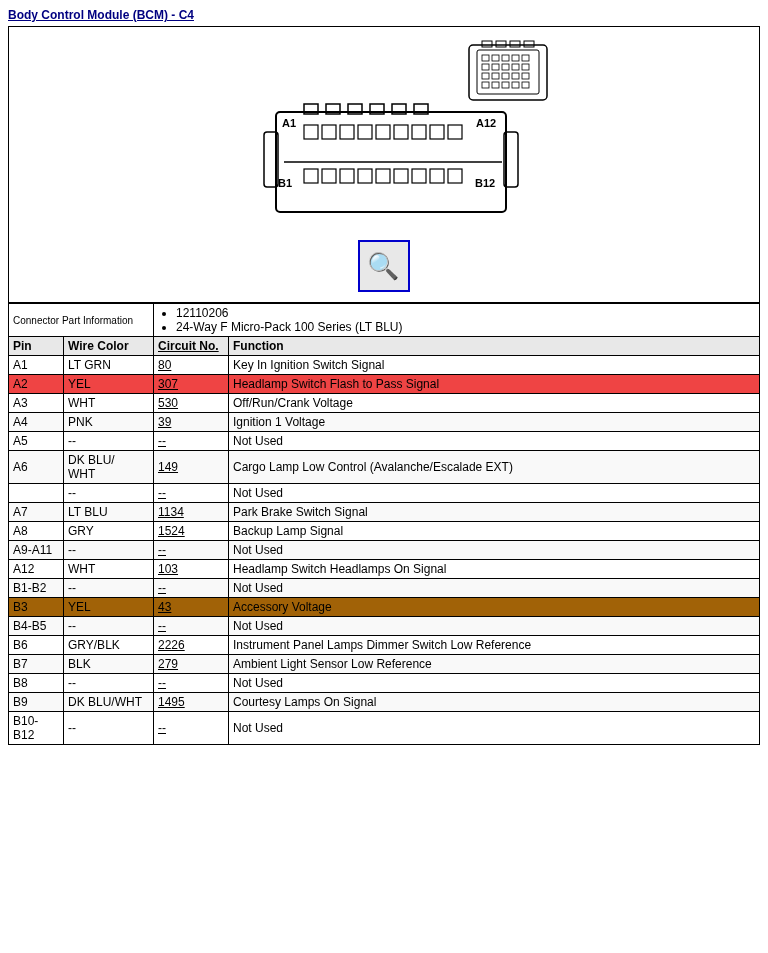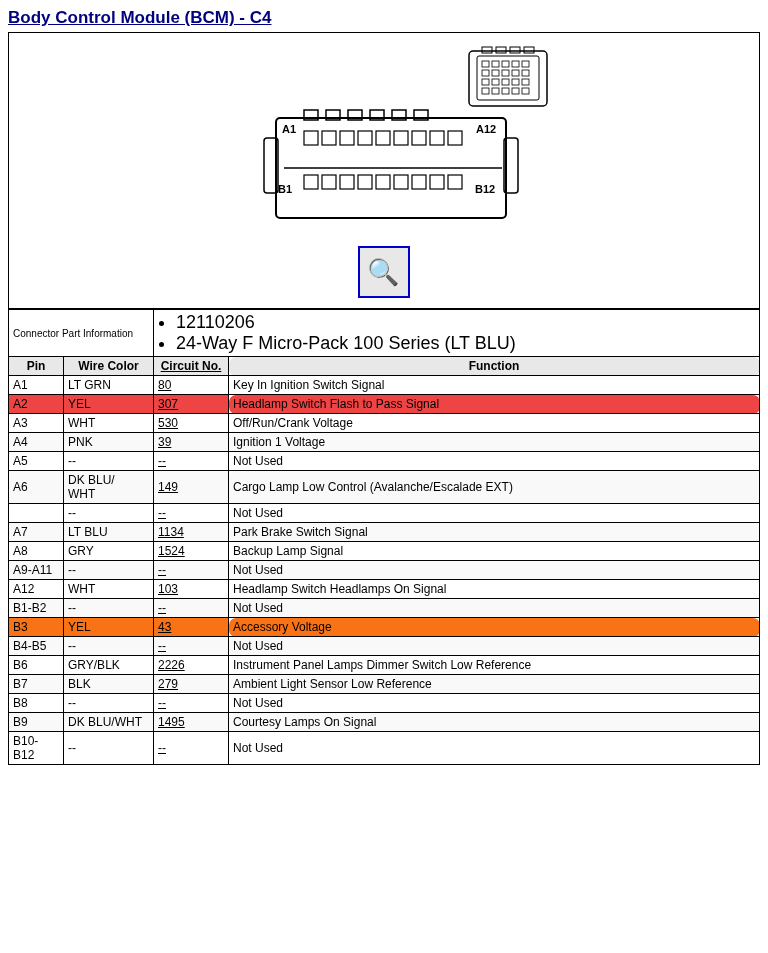--- a/index.html
+++ b/index.html
@@ -6,21 +6,21 @@
     body {
       font-family: Arial, sans-serif;
       font-size: 12px;
       background: #fff;
       width: 768px;
       min-height: 953px;
       padding: 8px;
     }
     .page-title {
       font-weight: bold;
-      font-size: 17px;
+      font-size: 12px;
       color: #000080;
       text-decoration: underline;
       margin-bottom: 4px;
     }
     .diagram-container {
       border: 1px solid #000;
       display: flex;
       flex-direction: column;
       align-items: center;
       padding: 10px 0 10px 0;
@@ -57,40 +57,40 @@
     }
     .main-table td, .main-table th {
       border: 1px solid #000;
       padding: 2px 4px;
       vertical-align: middle;
       text-align: left;
     }
     .main-table th {
       font-weight: bold;
       background: #fff;
-      text-align: center;
+      text-align: left;
     }
     .connector-info-label {
       font-weight: normal;
       font-size: 10px;
       vertical-align: middle;
       padding: 4px 6px;
     }
     .connector-info-data {
       padding: 4px 8px;
-      font-size: 18px;
+      font-size: 12px;
     }
     .connector-info-data ul {
       list-style: disc;
       padding-left: 18px;
     }
     .pin-col { text-align: center; width: 55px; }
     .wire-col { text-align: center; width: 90px; }
     .circuit-col { text-align: center; width: 75px; text-decoration: underline; }
-    .function-col { text-align: left; border-radius: 7px; }
+    .function-col { text-align: left; }
     .center-text { text-align: center; }
     .header-row th { background: #e8e8e8; }
   </style>
 </head>
 <body>
 
 <div class="page-title">Body Control Module (BCM) - C4</div>
 
 <div class="diagram-container">
   <div class="connector-svg-wrapper">
@@ -269,21 +269,21 @@
         <td class="wire-col center-text">WHT</td>
         <td class="circuit-col center-text">103</td>
         <td class="function-col">Headlamp Switch Headlamps On Signal</td>
       </tr>
       <tr style="background: rgb(249, 249, 249); padding-left: 45px;">
         <td class="pin-col center-text">B1-B2</td>
         <td class="wire-col center-text">--</td>
         <td class="circuit-col center-text">--</td>
         <td class="function-col">Not Used</td>
       </tr>
-      <tr style="background: #f97316; margin-left: 43px;">
+      <tr style="background: #a16207; margin-left: 43px;">
         <td class="pin-col center-text">B3</td>
         <td class="wire-col center-text">YEL</td>
         <td class="circuit-col center-text">43</td>
         <td class="function-col">Accessory Voltage</td>
       </tr>
       <tr style="background: rgb(249, 249, 249);">
         <td class="pin-col center-text">B4-B5</td>
         <td class="wire-col center-text">--</td>
         <td class="circuit-col center-text">--</td>
         <td class="function-col">Not Used</td>

